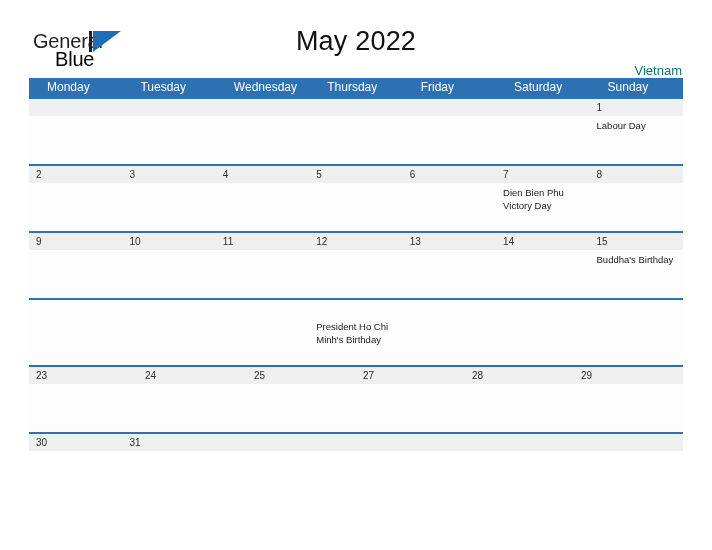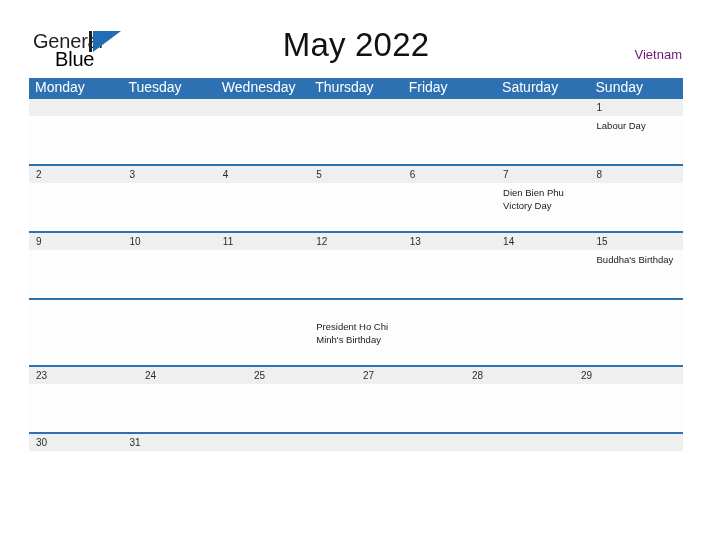--- a/index.html
+++ b/index.html
@@ -81,59 +81,60 @@
     border-top: 21px solid #1f6eb5;
     border-right: 28px solid transparent;
   }
 
   .title {
     position: absolute;
     left: 0;
     top: 26px;
     width: 712px;
     text-align: center;
-    font-size: 33px;
+    font-size: 27px;
     color: #111111;
     font-family: "Liberation Sans", sans-serif;
     letter-spacing: 0.2px;
   }
 
   .country {
     position: absolute;
     right: 30px;
-    top: 47px;
+    top: 63px;
     font-size: 13px;
-    color: #701a75;
+    color: #0f766e;
     font-family: "Liberation Sans", sans-serif;
   }
 
   
   .calendar {
     position: absolute;
     left: 29px;
     top: 78px;
     width: 654px;
   }
 
   .weekday-header {
     display: flex;
     width: 100%;
     height: 19px;
     background: #2d71b3;
   }
   .weekday-cell {
     flex: 1 1 0;
     color: #ffffff;
-    font-size: 14px;
+    font-size: 12px;
     line-height: 19px;
     padding-left: 6px;
     box-sizing: border-box;
     font-family: "Liberation Sans", sans-serif;
     overflow: hidden;
     white-space: nowrap;
+    margin-left: 12px;
   }
 
   .week-row {
     position: relative;
     width: 100%;
     height: 67px;
     border-top: 2px solid #2d71b3;
     box-sizing: border-box;
     background: #fdfdfd;
   }

